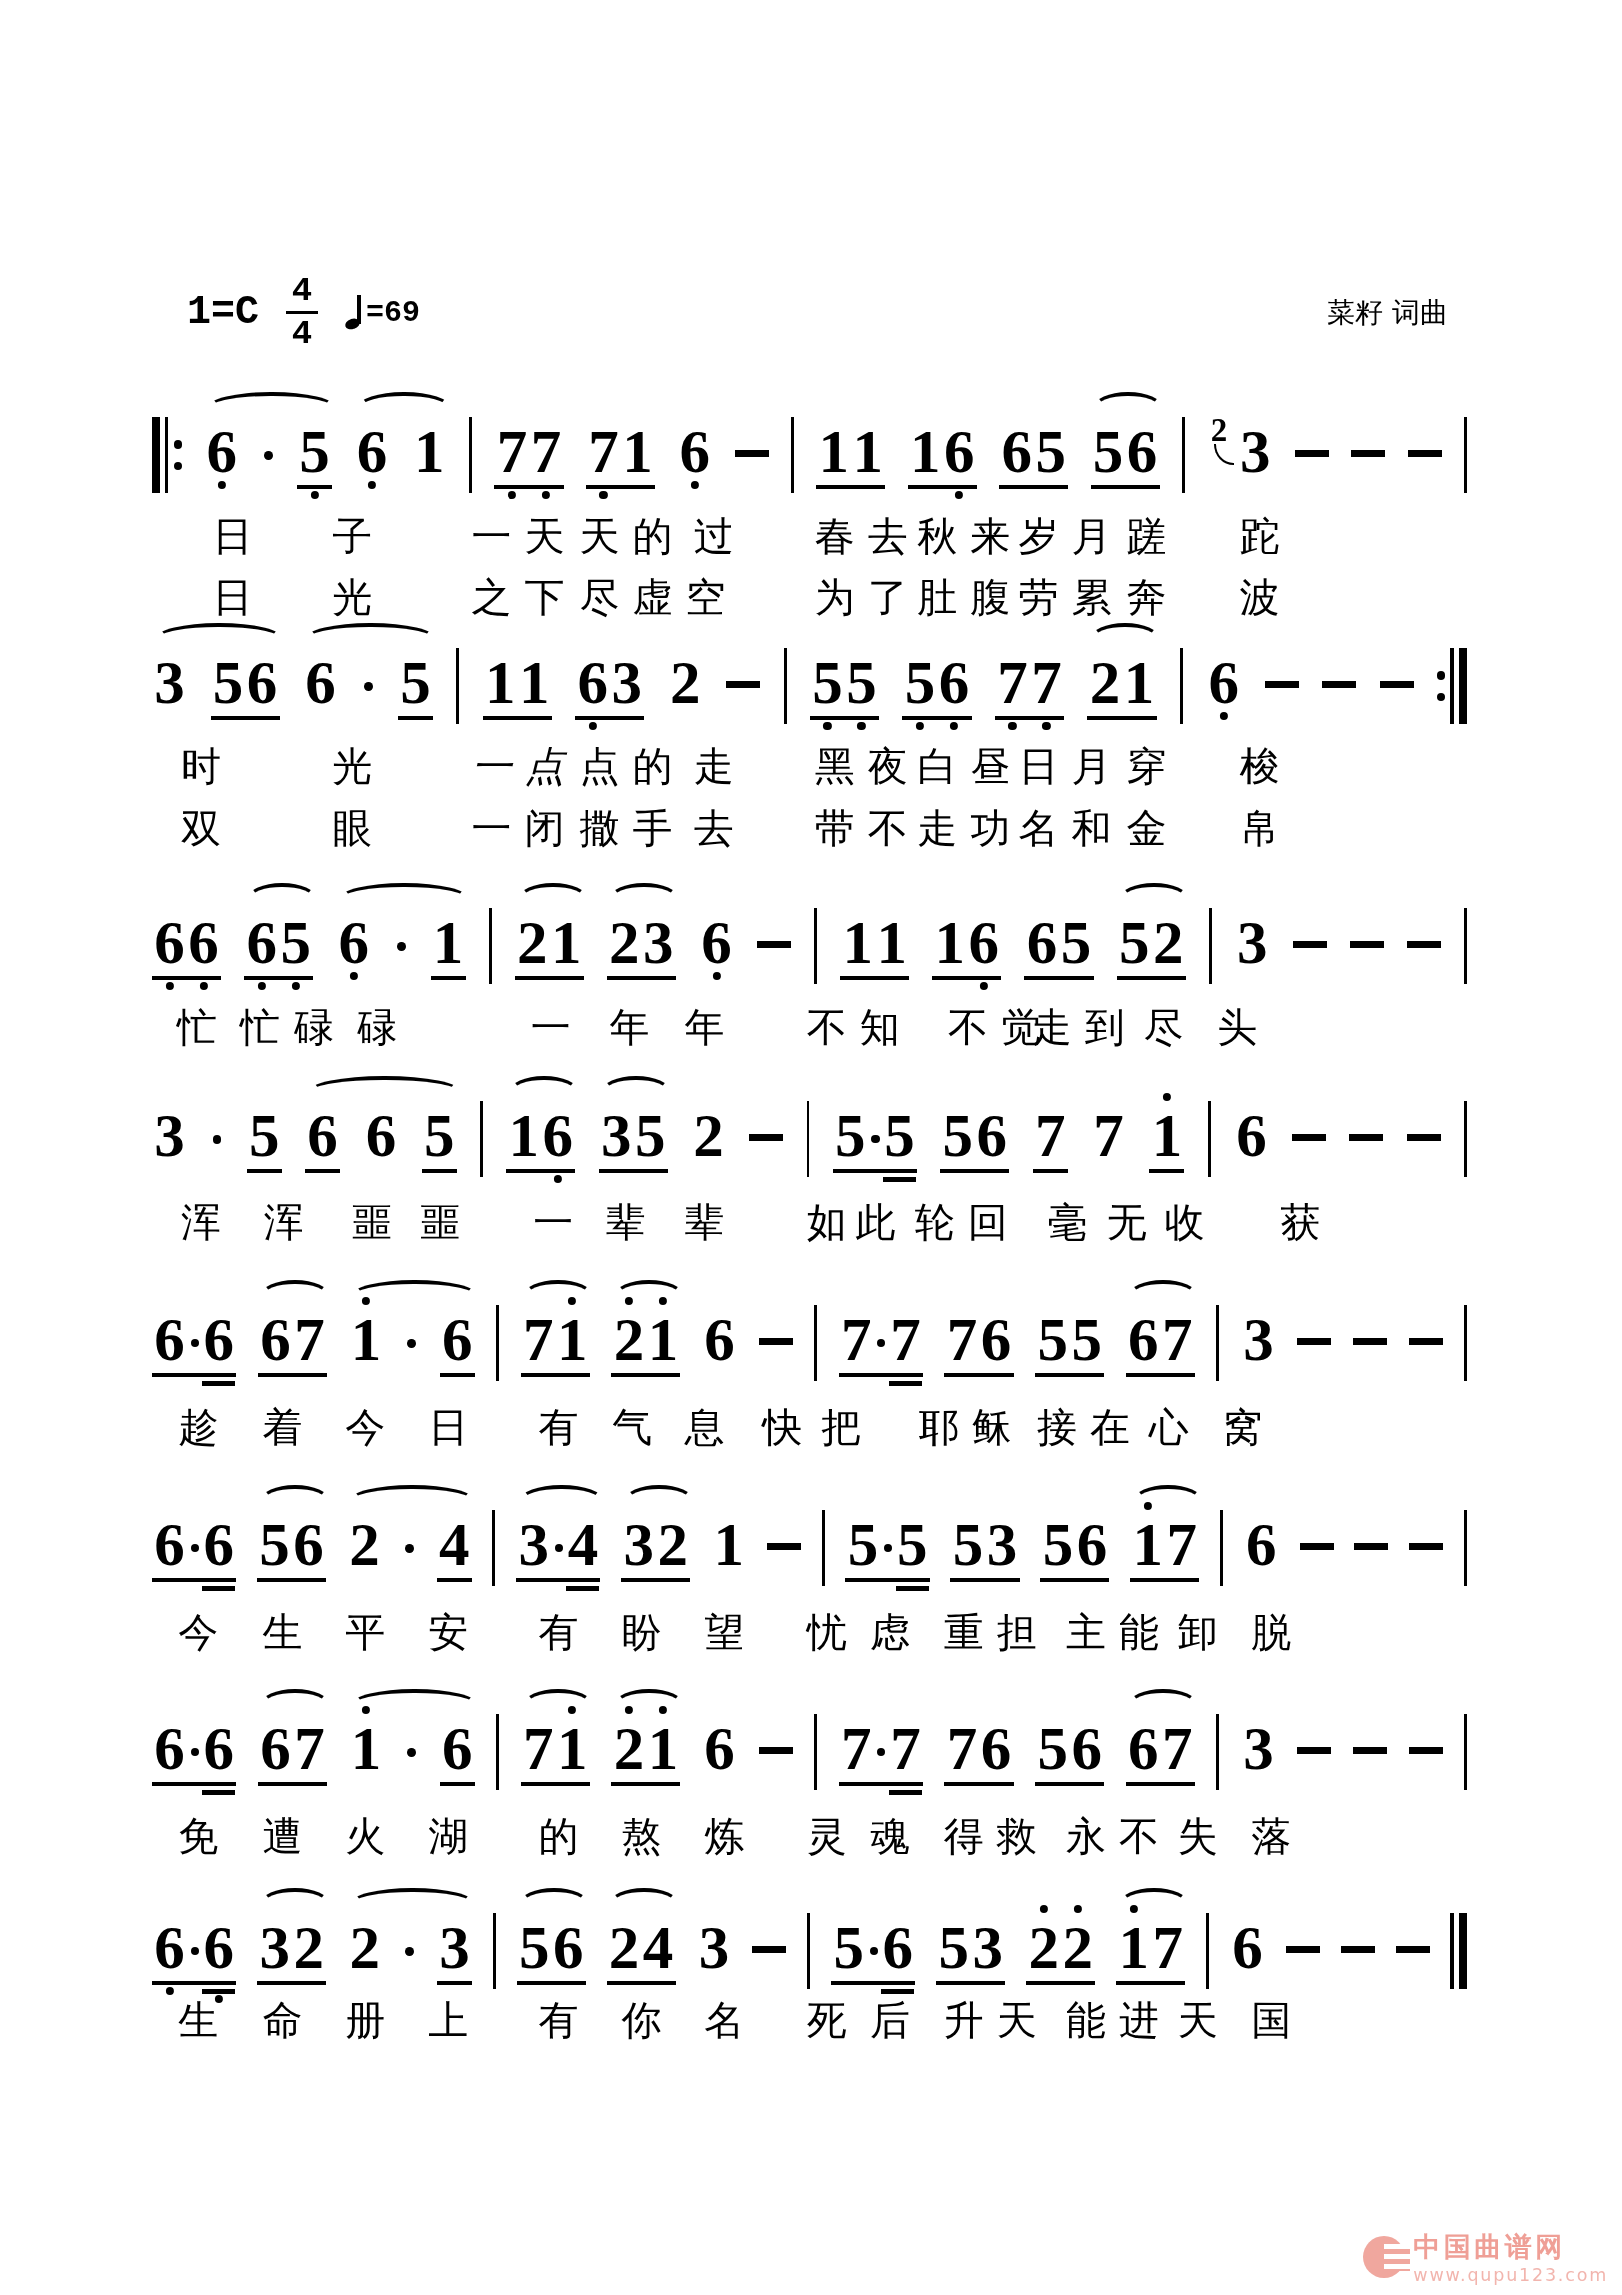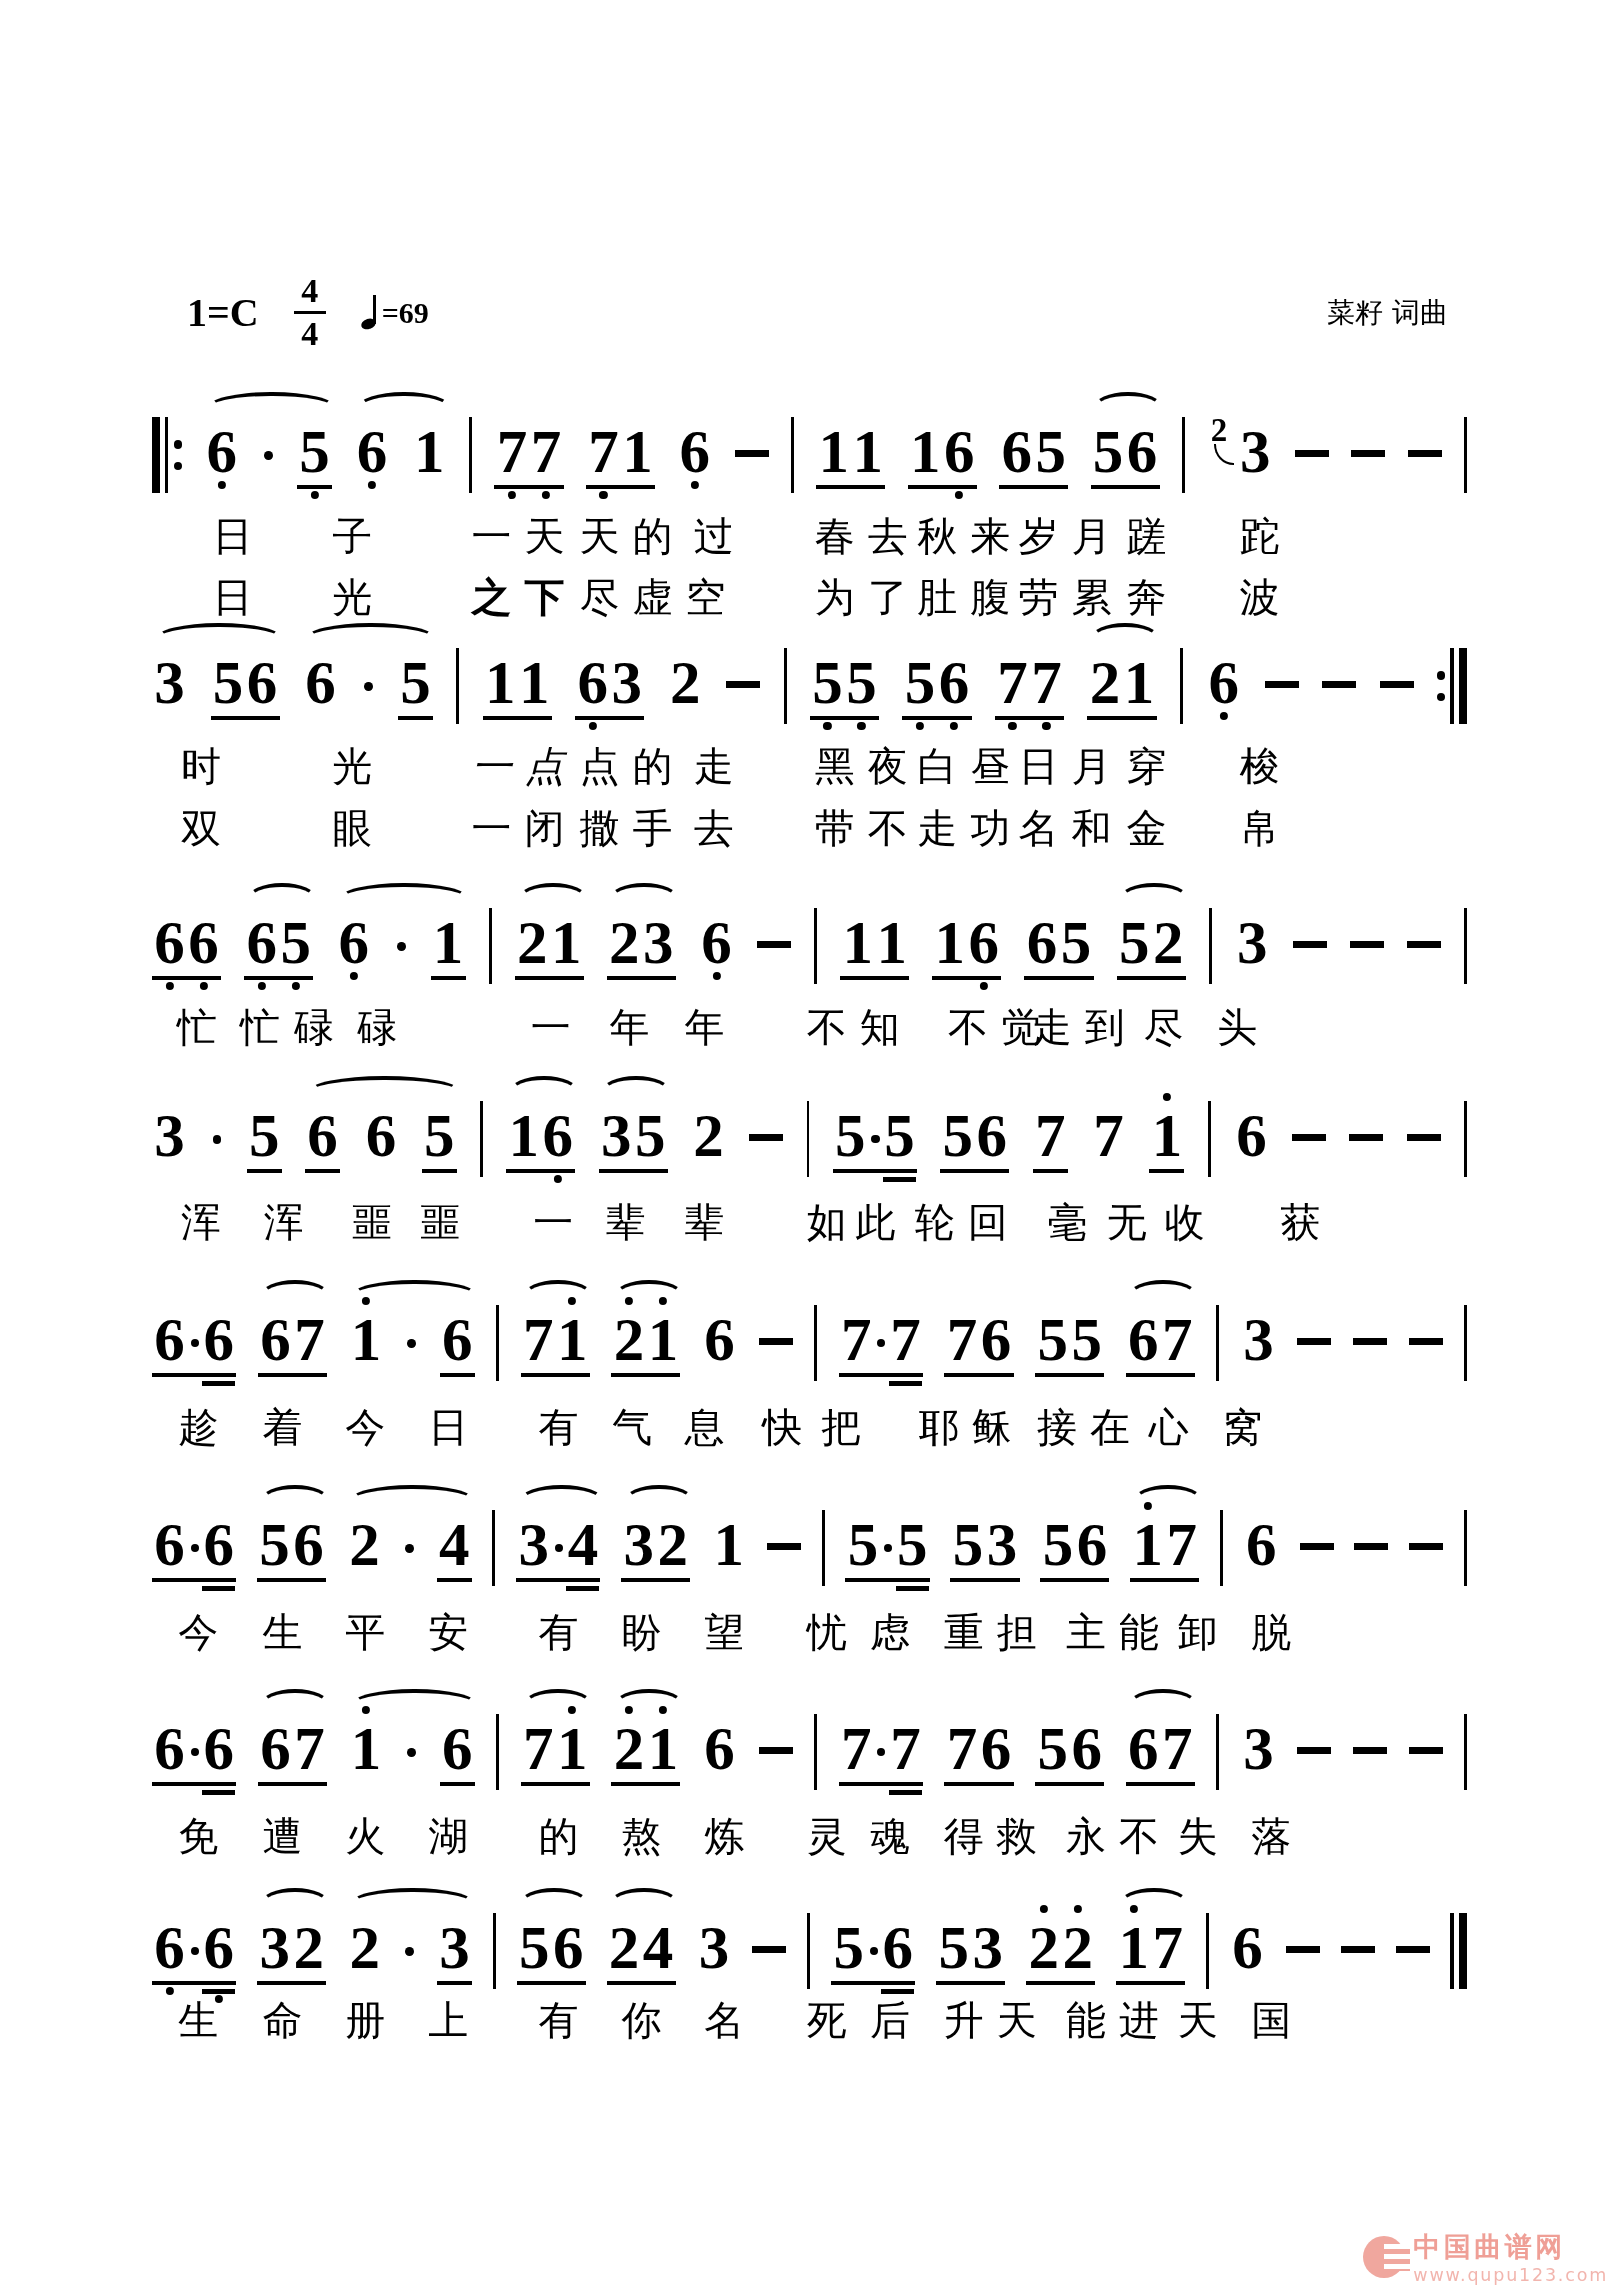--- a/index.html
+++ b/index.html
@@ -3,21 +3,21 @@
 <meta charset="utf-8">
 <style>
   html,body{margin:0;padding:0;background:#fff;}
   body{width:1623px;height:2295px;position:relative;overflow:hidden;
        font-family:"Liberation Serif",serif;color:#000;}
   .page{position:absolute;inset:0;background:#fff;}
   .title{position:absolute;top:32px;left:0;width:100%;text-align:center;
          font-size:101px;letter-spacing:22px;font-family:"Liberation Serif",serif;}
   .hdr{position:absolute;top:263px;left:187px;right:175px;display:flex;
        justify-content:space-between;align-items:center;height:99px;}
-  .hdr-left{display:flex;align-items:center;gap:35px;}
+  .hdr-left{display:flex;align-items:center;gap:27px;font-family:Liberation Mono, monospace;}
   .keysig{font-size:40px;font-weight:bold;}
   .meter{display:inline-flex;flex-direction:column;align-items:center;}
   .meter .mnum,.meter .mden{font-size:34px;font-weight:bold;line-height:1;}
   .meter .mline{width:32px;height:3.5px;background:#000;margin:2.9px 0;}
   .tempo{display:flex;align-items:center;gap:3.5px;}
   .qnote{display:inline-block;position:relative;width:17.5px;height:36px;}
   .qnote::before{content:'';position:absolute;right:1.8px;top:0;width:3.5px;height:29px;background:#000;}
   .qnote::after{content:'';position:absolute;bottom:1.2px;left:0;width:14.6px;height:10px;
                 background:#000;border-radius:50%;transform:rotate(-18deg);}
   .tempoval{font-size:30px;font-weight:bold;}
@@ -166,21 +166,21 @@
         <span class="lseg" style="left: 41.2%;">过</span>
         <span class="lseg" style="left: 50.4%;">春去</span>
         <span class="lseg" style="left: 58.2%;">秋来</span>
         <span class="lseg" style="left: 65.9%;">岁月</span>
         <span class="lseg" style="left: 74.1%;">蹉</span>
         <span class="lseg" style="left: 82.7%;">跎</span>
       </div>
       <div class="lyrics" style="top: 570px;">
         <span class="lseg" style="left: 4.6%;">日</span>
         <span class="lseg" style="left: 13.7%;">光</span>
-        <span class="lseg" style="left: 24.3%; font-weight: bold;">之下</span>
+        <span class="lseg" style="left: 24.3%;">之下</span>
         <span class="lseg" style="left: 32.5%;">尽虚空</span>
         <span class="lseg" style="left: 50.4%;">为了</span>
         <span class="lseg" style="left: 58.2%;">肚腹</span>
         <span class="lseg" style="left: 65.9%;">劳累</span>
         <span class="lseg" style="left: 74.1%;">奔</span>
         <span class="lseg" style="left: 82.7%;">波</span>
       </div>
       <div class="notes" style="top: 655px;">
         <div class="grp">
           <span class="dg">3</span>

